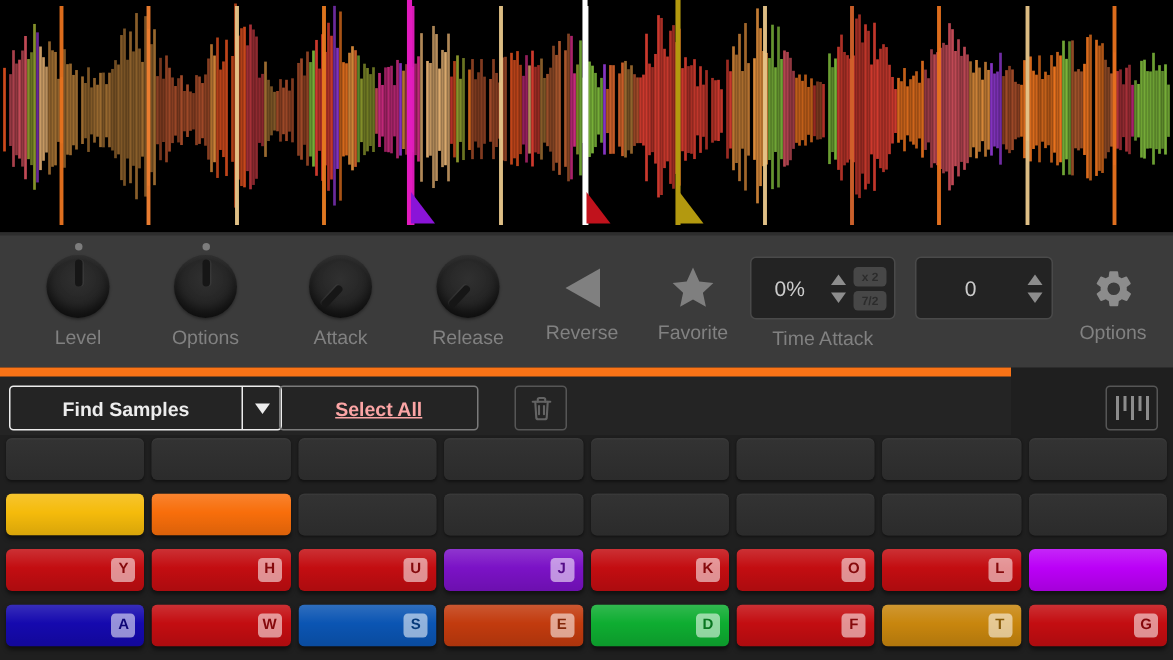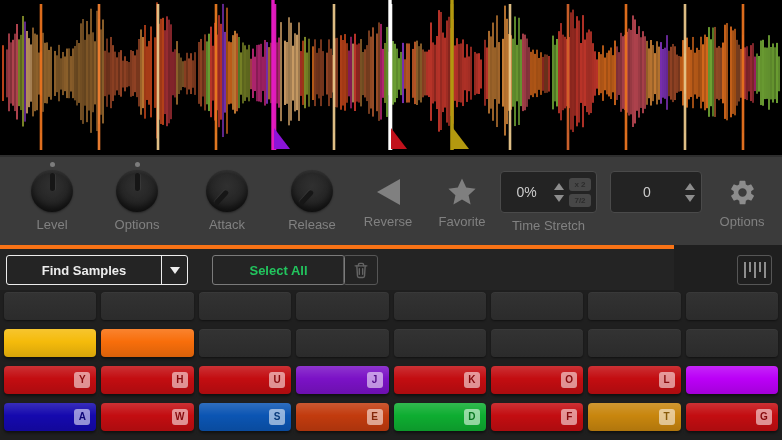--- a/index.html
+++ b/index.html
@@ -35,30 +35,30 @@
   .sm-tri-up{width:0;height:0;border-left:5px solid transparent;border-right:5px solid transparent;
     border-bottom:7px solid #8d8d8d;margin:0 auto;}
   .sm-tri-down{width:0;height:0;border-left:5px solid transparent;border-right:5px solid transparent;
     border-top:7px solid #8d8d8d;margin:0 auto;}
   .mini-col{display:flex;flex-direction:column;justify-content:flex-end;gap:3px;margin:0 5px 0 3px;}
   .mini-btn{width:22px;height:13px;border-radius:3px;background:#474747;color:#2c2c2c;
     font-size:8px;font-weight:bold;line-height:13px;text-align:center;}
 
   
   #toolbar{position:absolute;left:0;top:245px;width:674px;height:45px;background:#242424;
-    border-top:4px solid #f97316;box-sizing:border-box;}
+    border-top:6px solid #f97316;box-sizing:border-box;}
   .tb-btn{position:absolute;top:6px;height:30px;border-radius:3px;box-sizing:border-box;
     display:flex;align-items:center;justify-content:center;font-size:13px;}
   #find-samples{left:6px;width:182px;border:1px solid #ededed;color:#ededed;font-weight:bold;padding:0;}
   #find-samples .fs-main{flex:1;text-align:center;}
   #find-samples .fs-arrow{width:25px;height:100%;display:flex;align-items:center;justify-content:center;
     border-left:1px solid #ededed;}
   .dd-tri{width:0;height:0;border-left:5px solid transparent;border-right:5px solid transparent;
     border-top:7px solid #ededed;}
-  #select-all{left:212px;width:133px;border:1px solid #7b7b7b;color:#22c55e;font-weight:bold;}
+  #select-all{left:186px;width:133px;border:1px solid #7b7b7b;color:#fca5a5;font-weight:bold;text-decoration:underline;}
   #trash-btn{left:343px;width:35px;border:1px solid #565656;}
   #keys-btn{left:737px;width:35px;border:1px solid #565656;}
   .pkeys{display:flex;gap:3px;align-items:flex-start;height:16px;}
   .pkeys i{display:block;width:2px;background:#8d8d8d;}
   .pkeys i:nth-child(odd){height:16px;}
   .pkeys i:nth-child(even){height:10px;}
 
   
   #pad-grid{position:absolute;left:0;top:290px;width:782px;height:150px;background:#1f1f1f;
     display:grid;grid-template-columns:repeat(8,1fr);grid-auto-rows:28px;gap:9px 5px;
@@ -538,21 +538,21 @@
         <div class="val">0%</div>
         <div class="stepper">
           <div class="sm-tri-up"></div>
           <div class="sm-tri-down"></div>
         </div>
         <div class="mini-col">
           <div class="mini-btn">x 2</div>
           <div class="mini-btn">7/2</div>
         </div>
       </div>
-      <div class="ctl-label">Time Stretch</div>
+      <div class="ctl-label">Time Attack</div>
     </div>
 
     <div class="valbox-group" style="left:610px;width:92px">
       <div class="valbox">
         <div class="val">0</div>
         <div class="stepper" style="margin-right:4px">
           <div class="sm-tri-up"></div>
           <div class="sm-tri-down"></div>
         </div>
       </div>

